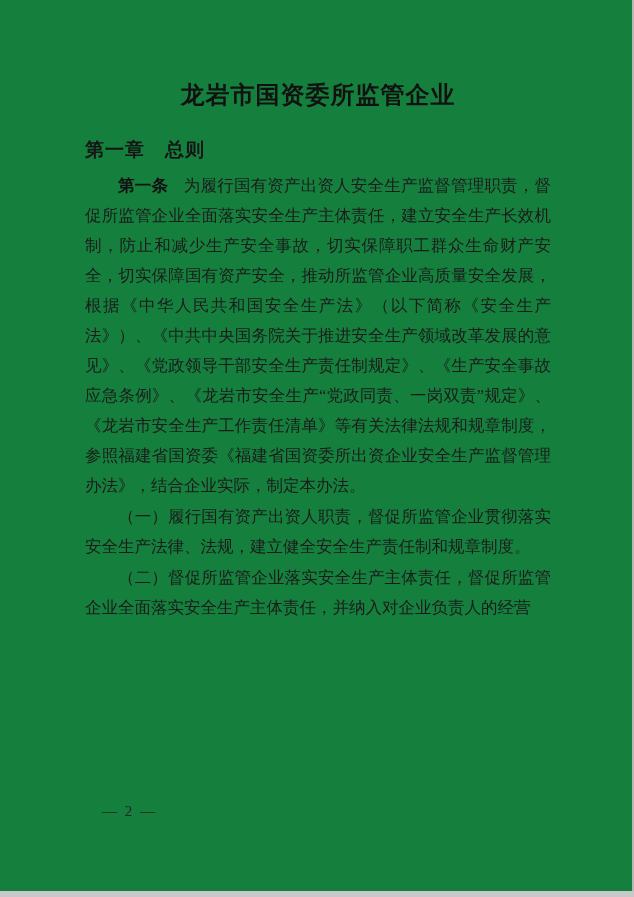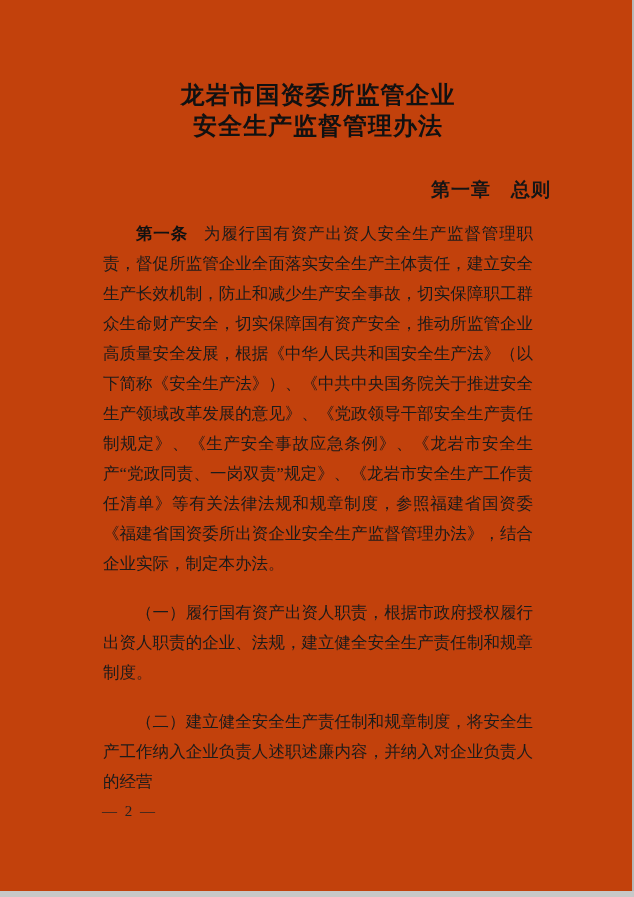--- a/index.html
+++ b/index.html
@@ -9,52 +9,52 @@
     background: #ffffff;
     font-family: "Liberation Serif", "DejaVu Serif", serif;
     color: #1b1b1b;
     position: relative;
     overflow: hidden;
   }
   .page {
     position: relative;
     width: 634px;
     height: 897px;
-    background: #c2410c;
+    background: #15803d;
   }
   .content {
     position: absolute;
     left: 85px;
     top: 0;
     width: 466px;
   }
   .doc-title {
     margin-top: 80px;
     text-align: center;
     font-weight: bold;
     font-size: 24px;
     line-height: 31px;
     letter-spacing: 1px;
     color: #111111;
   }
   .chapter {
-    margin: 37px 0 0 0;
-    text-align: right;
+    margin: 28px 0 0 0;
+    text-align: left;
     font-family: "Liberation Sans", "DejaVu Sans", sans-serif;
     font-weight: bold;
     font-size: 19px;
     line-height: 21px;
     letter-spacing: 1px;
     color: #151515;
   }
   .body-text {
     margin-top: 10px;
   }
   p.para {
-    margin: 18px;
+    margin: 0;
     font-size: 16.5px;
     line-height: 30px;
     text-align: justify;
     text-justify: inter-character;
     text-indent: 2em;
     color: #1b1b1b;
   }
   p.para .lbl {
     font-family: "Liberation Sans", "DejaVu Sans", sans-serif;
     font-weight: bold;
@@ -87,25 +87,24 @@
     background: #c8c8c8;
   }
 </style>
 </head>
 <body>
 
 <div class="page">
   <div class="content">
     <div class="doc-title">
       <div>龙岩市国资委所监管企业</div>
-      <div>安全生产监督管理办法</div>
     </div>
     <div class="chapter">第一章　总则</div>
     <div class="body-text">
       <p class="para"><span class="lbl">第一条</span><span>为履行国有资产出资人安全生产监督管理职责，督促所监管企业全面落实安全生产主体责任，建立安全生产长效机制，防止和减少生产安全事故，切实保障职工群众生命财产安全，切实保障国有资产安全，推动所监管企业高质量安全发展，根据《中华人民共和国安全生产法》（以下简称《安全生产法》）、《中共中央国务院关于推进安全生产领域改革发展的意见》、《党政领导干部安全生产责任制规定》、《生产安全事故应急条例》、《龙岩市安全生产“党政同责、一岗双责”规定》、《龙岩市安全生产工作责任清单》等有关法律法规和规章制度，参照福建省国资委《福建省国资委所出资企业安全生产监督管理办法》，结合企业实际，制定本办法。</span></p>
-      <p class="para"><span class="lbl"></span><span>（一）履行国有资产出资人职责，根据市政府授权履行出资人职责的企业、法规，建立健全安全生产责任制和规章制度。</span></p>
-      <p class="para"><span class="lbl"></span><span>（二）建立健全安全生产责任制和规章制度，将安全生产工作纳入企业负责人述职述廉内容，并纳入对企业负责人的经营</span></p>
+      <p class="para"><span class="lbl"></span><span>（一）履行国有资产出资人职责，督促所监管企业贯彻落实安全生产法律、法规，建立健全安全生产责任制和规章制度。</span></p>
+      <p class="para"><span class="lbl"></span><span>（二）督促所监管企业落实安全生产主体责任，督促所监管企业全面落实安全生产主体责任，并纳入对企业负责人的经营</span></p>
     </div>
   </div>
   <div class="page-number">— 2 —</div>
   <div class="edge-right"></div>
   <div class="edge-bottom"></div>
 </div>
 
 </body></html>

